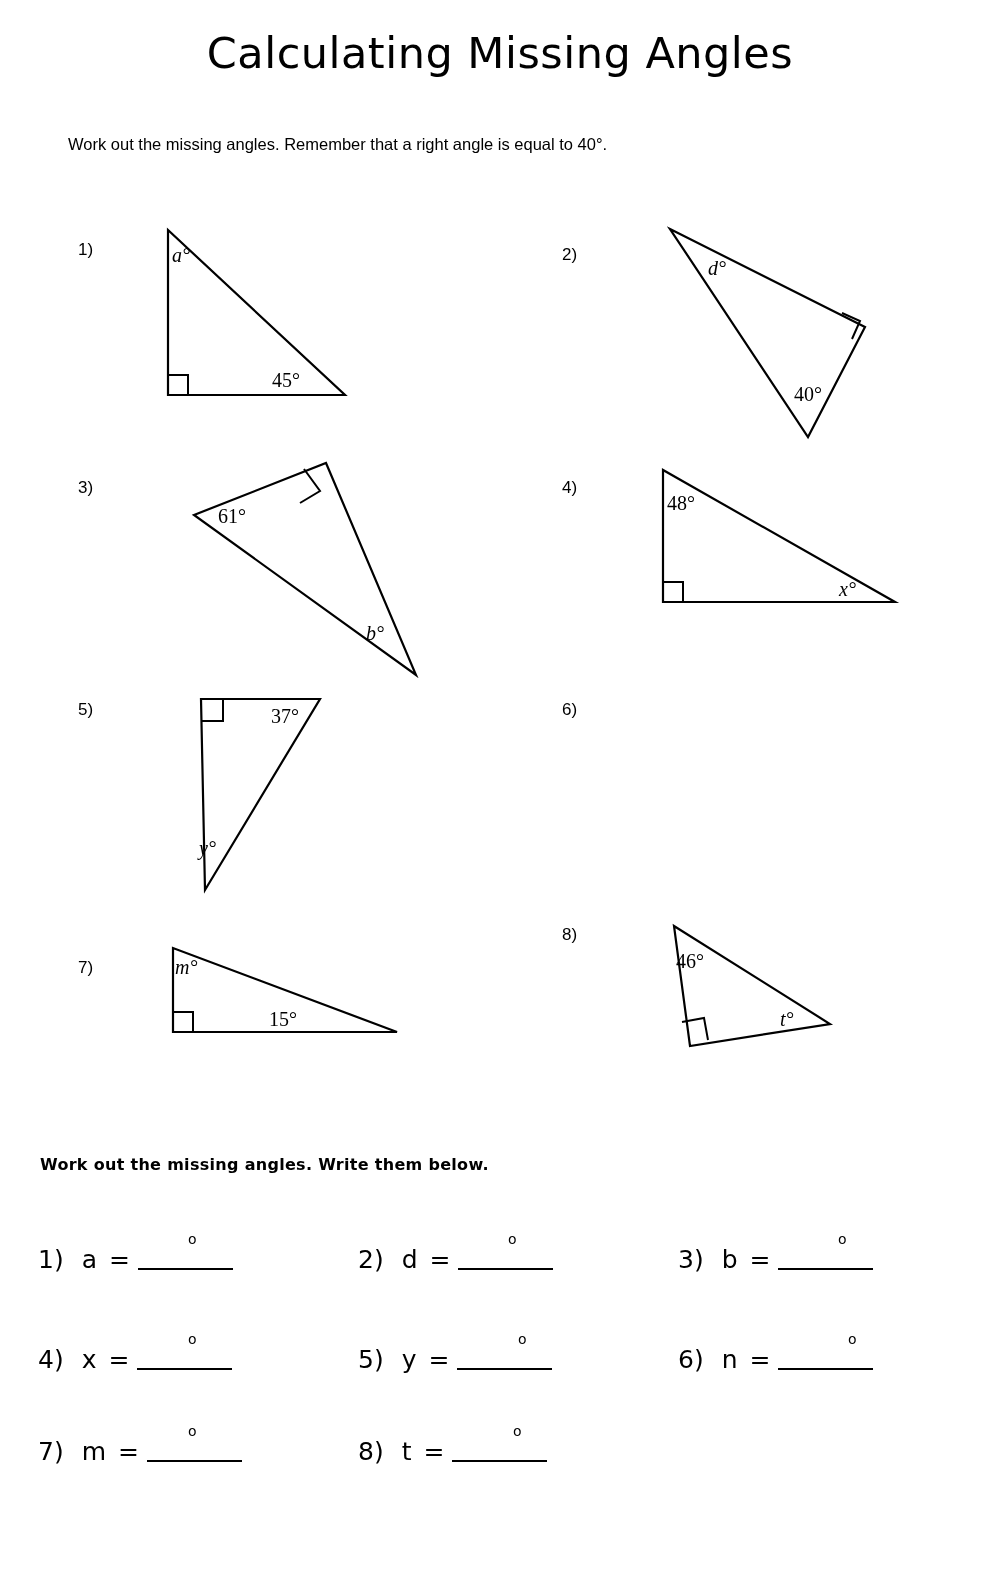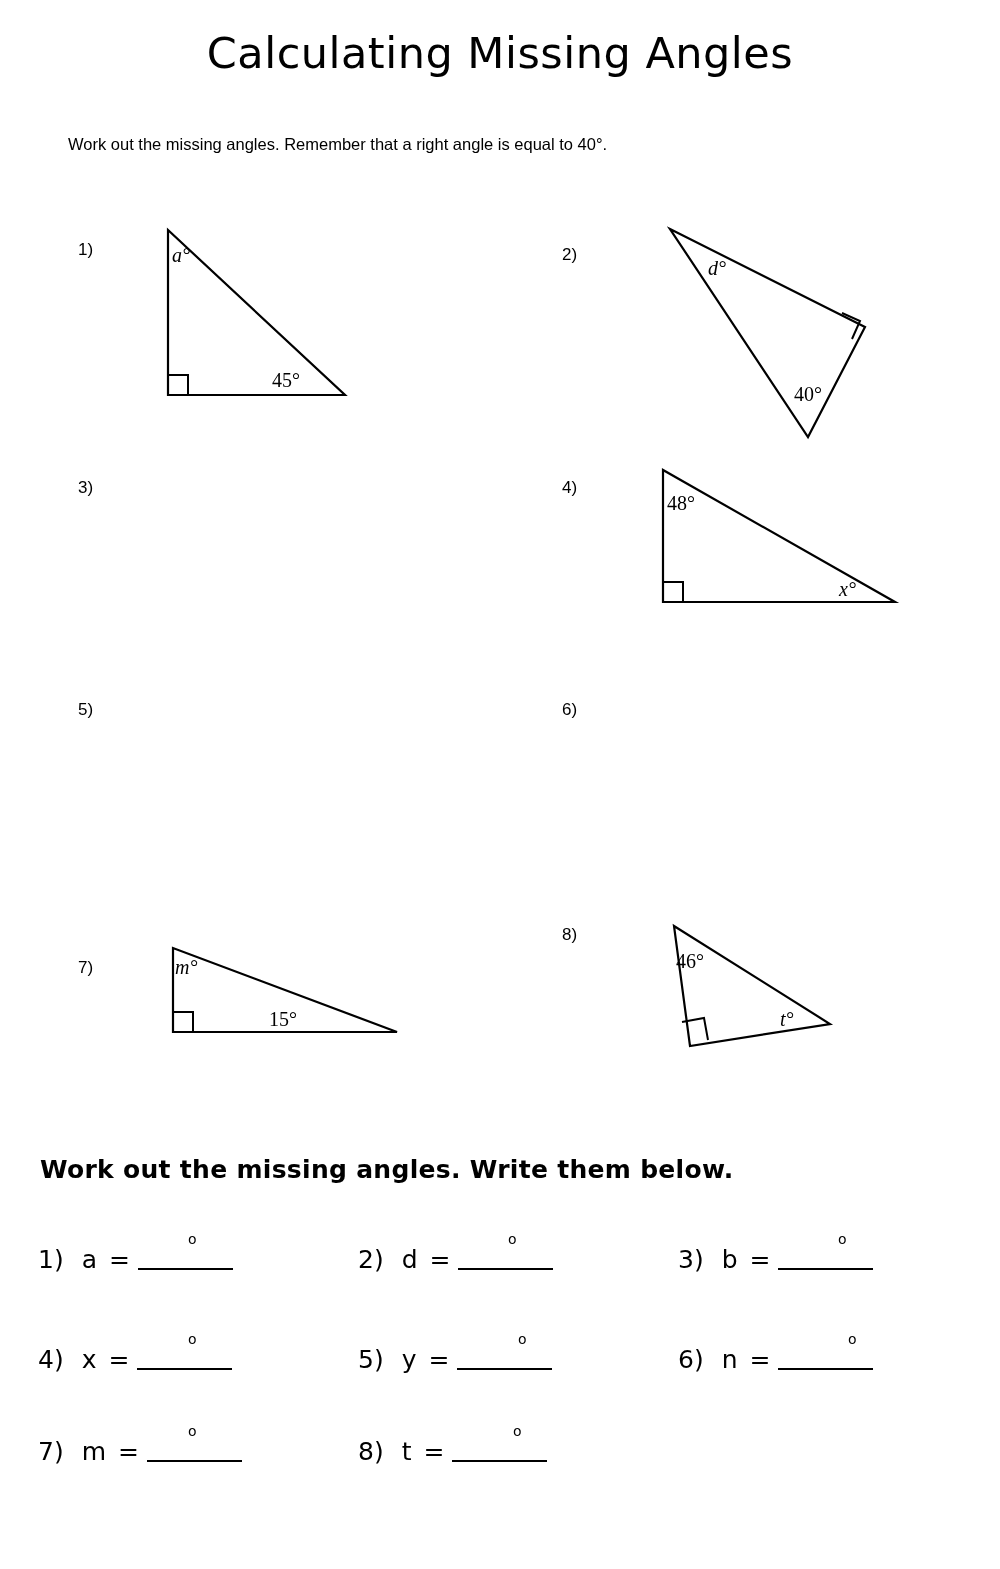--- a/index.html
+++ b/index.html
@@ -53,21 +53,21 @@
   }
   .lbl-sans{
     font-family:"Liberation Sans", sans-serif;
     font-size:18px;
     fill:#000;
   }
 
   .section2-head{
     position:absolute;top:1155px;left:40px;
     font-family:"DejaVu Sans", sans-serif;
-    font-size:25px;
+    font-size:16px;
     font-weight:700;
     letter-spacing:0.3px;
   }
 
   .answers{
     position:absolute;
     top:1225px;left:38px;width:930px;
   }
   .ans-row{
     position:relative;
@@ -117,32 +117,48 @@
   <div class="figure" style="top:215px;left:660px;">
     <svg width="230" height="230" viewBox="0 0 230 230">
       <polygon class="stroke" points="10,14 205,112 148,222"></polygon>
       <polyline class="ra" points="182,98 200,106 192,124"></polyline>
       <text class="lbl-it" x="48" y="60">d°</text>
       <text class="lbl" x="134" y="186">40°</text>
     </svg>
   </div>
 
   <div class="qnum" style="top:478px;left:78px;">3)</div>
+  <div class="figure" style="top:455px;left:180px;">
+    <svg width="260" height="240" viewBox="0 0 260 240">
+      <polygon class="stroke" points="14,60 146,8 236,220"></polygon>
+      <polyline class="ra" points="124,14 140,36 120,48"></polyline>
+      <text class="lbl" x="38" y="68">61°</text>
+      <text class="lbl-it" x="186" y="185">b°</text>
+    </svg>
+  </div>
 
   <div class="qnum" style="top:478px;left:562px;">4)</div>
   <div class="figure" style="top:462px;left:655px;">
     <svg width="250" height="160" viewBox="0 0 250 160">
       <polygon class="stroke" points="8,8 8,140 240,140"></polygon>
       <polyline class="ra" points="8,120 28,120 28,140"></polyline>
       <text class="lbl" x="12" y="48">48°</text>
       <text class="lbl-it" x="184" y="134">x°</text>
     </svg>
   </div>
 
   <div class="qnum" style="top:700px;left:78px;">5)</div>
+  <div class="figure" style="top:685px;left:185px;">
+    <svg width="170" height="220" viewBox="0 0 170 220">
+      <polygon class="stroke" points="16,14 135,14 20,205"></polygon>
+      <polyline class="ra" points="16,36 38,36 38,14"></polyline>
+      <text class="lbl" x="86" y="38">37°</text>
+      <text class="lbl-it" x="14" y="170">y°</text>
+    </svg>
+  </div>
 
   <div class="qnum" style="top:700px;left:562px;">6)</div>
 
   <div class="qnum" style="top:958px;left:78px;">7)</div>
   <div class="figure" style="top:940px;left:165px;">
     <svg width="240" height="110" viewBox="0 0 240 110">
       <polygon class="stroke" points="8,8 8,92 232,92"></polygon>
       <polyline class="ra" points="8,72 28,72 28,92"></polyline>
       <text class="lbl-it" x="10" y="34">m°</text>
       <text class="lbl" x="104" y="86">15°</text>

